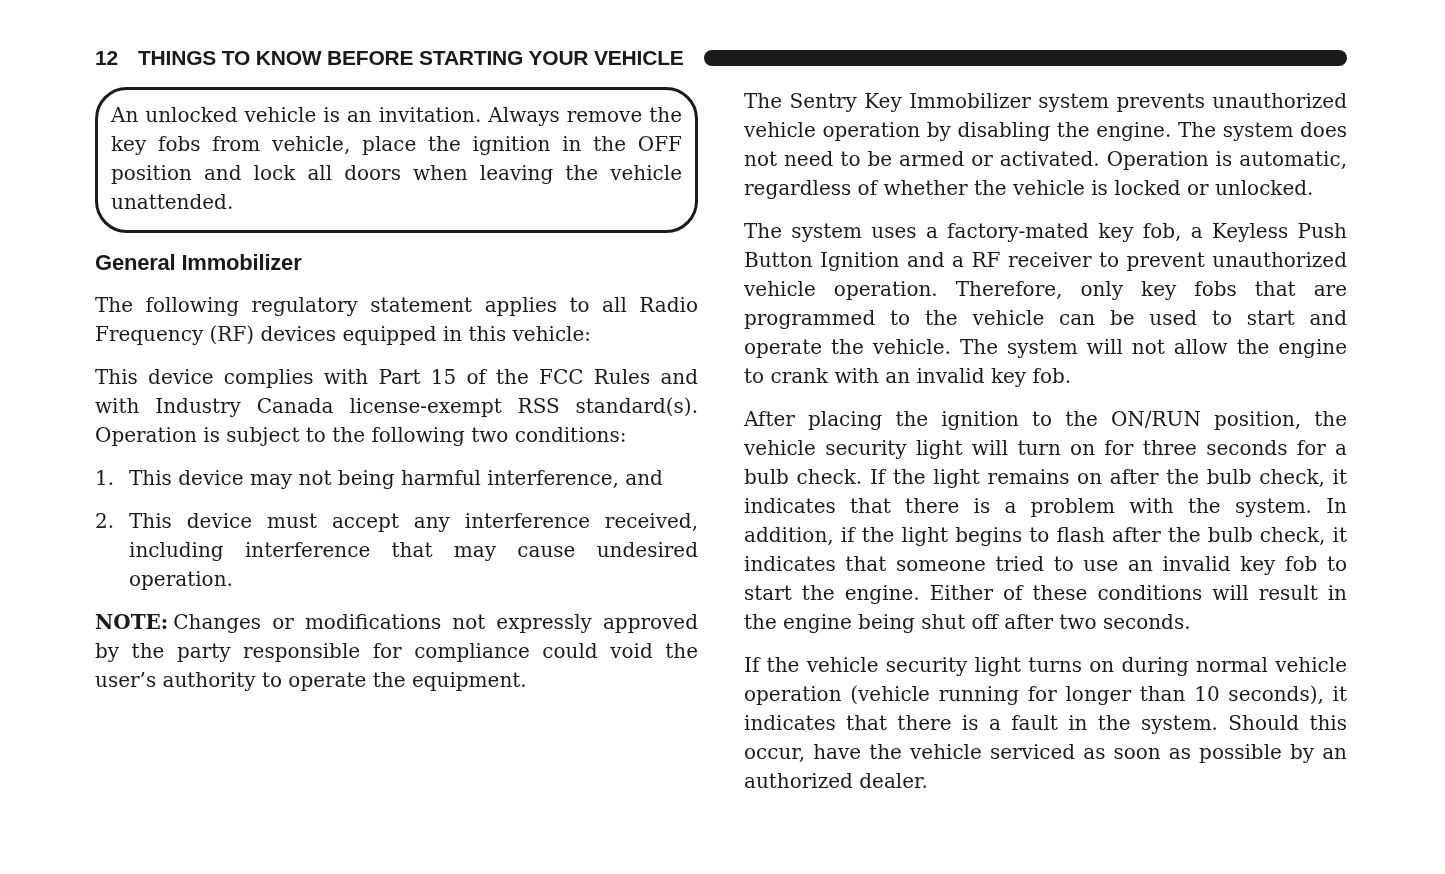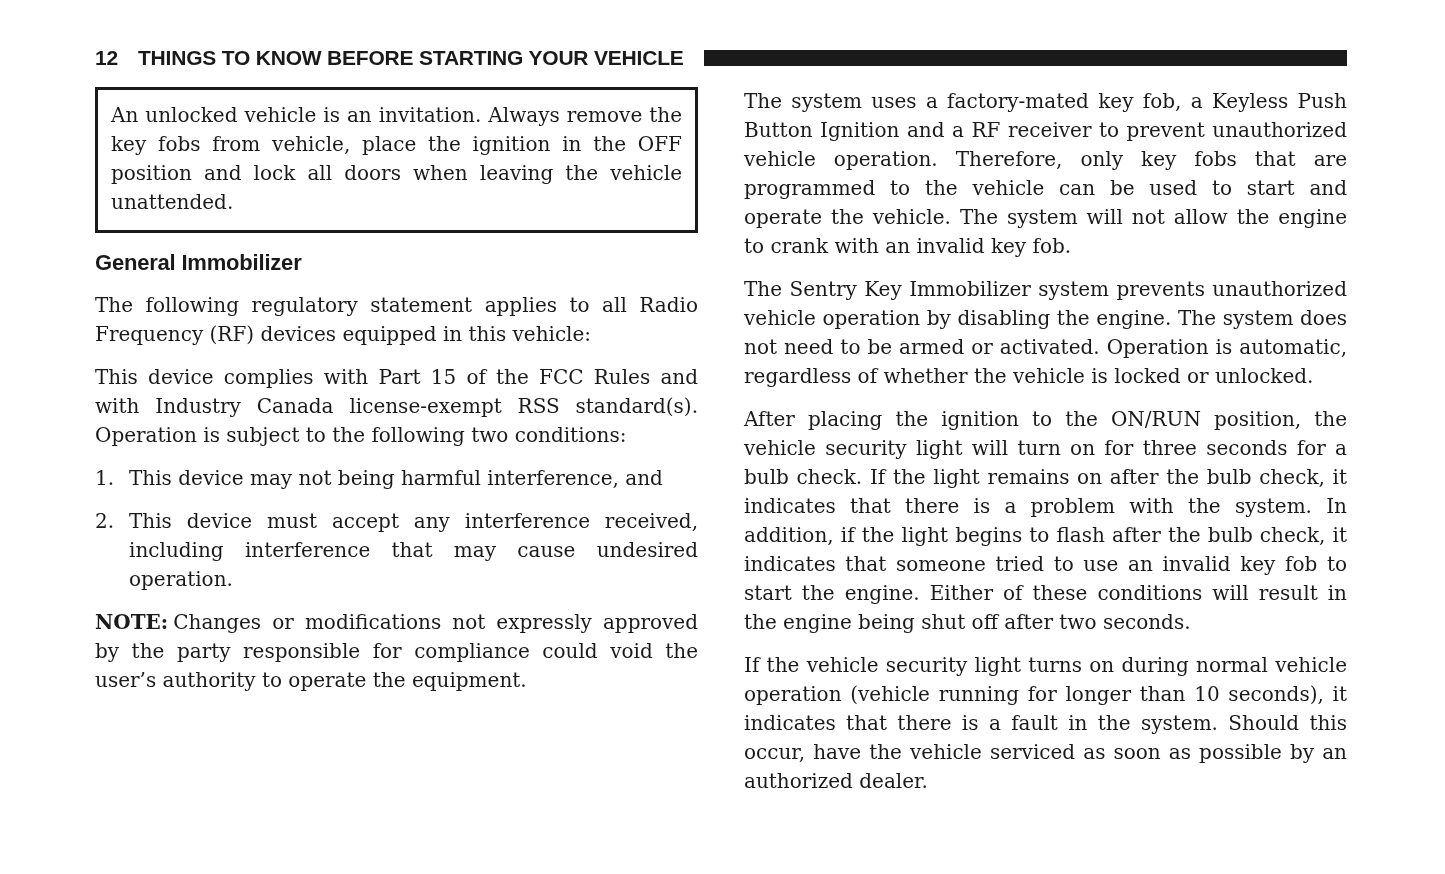--- a/index.html
+++ b/index.html
@@ -1,15 +1,15 @@
 <!DOCTYPE html>
 <html><head>
 <meta charset="utf-8">
 <style>
-  * { margin: 0; padding: 0; box-sizing: border-box; }
+  * { margin: 0; padding: 0; box-sizing: border-box; border-radius: 32px; }
   html, body { background: #ffffff; }
   body {
     width: 1445px;
     height: 874px;
     overflow: hidden;
     color: #1a1a1a;
     font-family: "DejaVu Serif", serif;
   }
   .page {
     width: 1445px;
@@ -125,21 +125,21 @@
         </div>
       </div>
 
       <p class="para"><span class="note-label">NOTE:</span><span>Changes or modifications not expressly approved by the party responsible for compliance could void the user’s authority to operate the equipment.</span></p>
 
     </div>
 
     <div class="col">
 
 
+      <p class="para">The Sentry Key Immobilizer system prevents unauthorized vehicle operation by disabling the engine. The system does not need to be armed or activated. Operation is automatic, regardless of whether the vehicle is locked or unlocked.</p>
       <p class="para">The system uses a factory-mated key fob, a Keyless Push Button Ignition and a RF receiver to prevent unauthorized vehicle operation. Therefore, only key fobs that are programmed to the vehicle can be used to start and operate the vehicle. The system will not allow the engine to crank with an invalid key fob.</p>
-      <p class="para">The Sentry Key Immobilizer system prevents unauthorized vehicle operation by disabling the engine. The system does not need to be armed or activated. Operation is automatic, regardless of whether the vehicle is locked or unlocked.</p>
       <p class="para">After placing the ignition to the ON/RUN position, the vehicle security light will turn on for three seconds for a bulb check. If the light remains on after the bulb check, it indicates that there is a problem with the system. In addition, if the light begins to flash after the bulb check, it indicates that someone tried to use an invalid key fob to start the engine. Either of these conditions will result in the engine being shut off after two seconds.</p>
       <p class="para">If the vehicle security light turns on during normal vehicle operation (vehicle running for longer than 10 seconds), it indicates that there is a fault in the system. Should this occur, have the vehicle serviced as soon as possible by an authorized dealer.</p>
 
     </div>
 
   </div>
 </div>
 
 </body></html>

